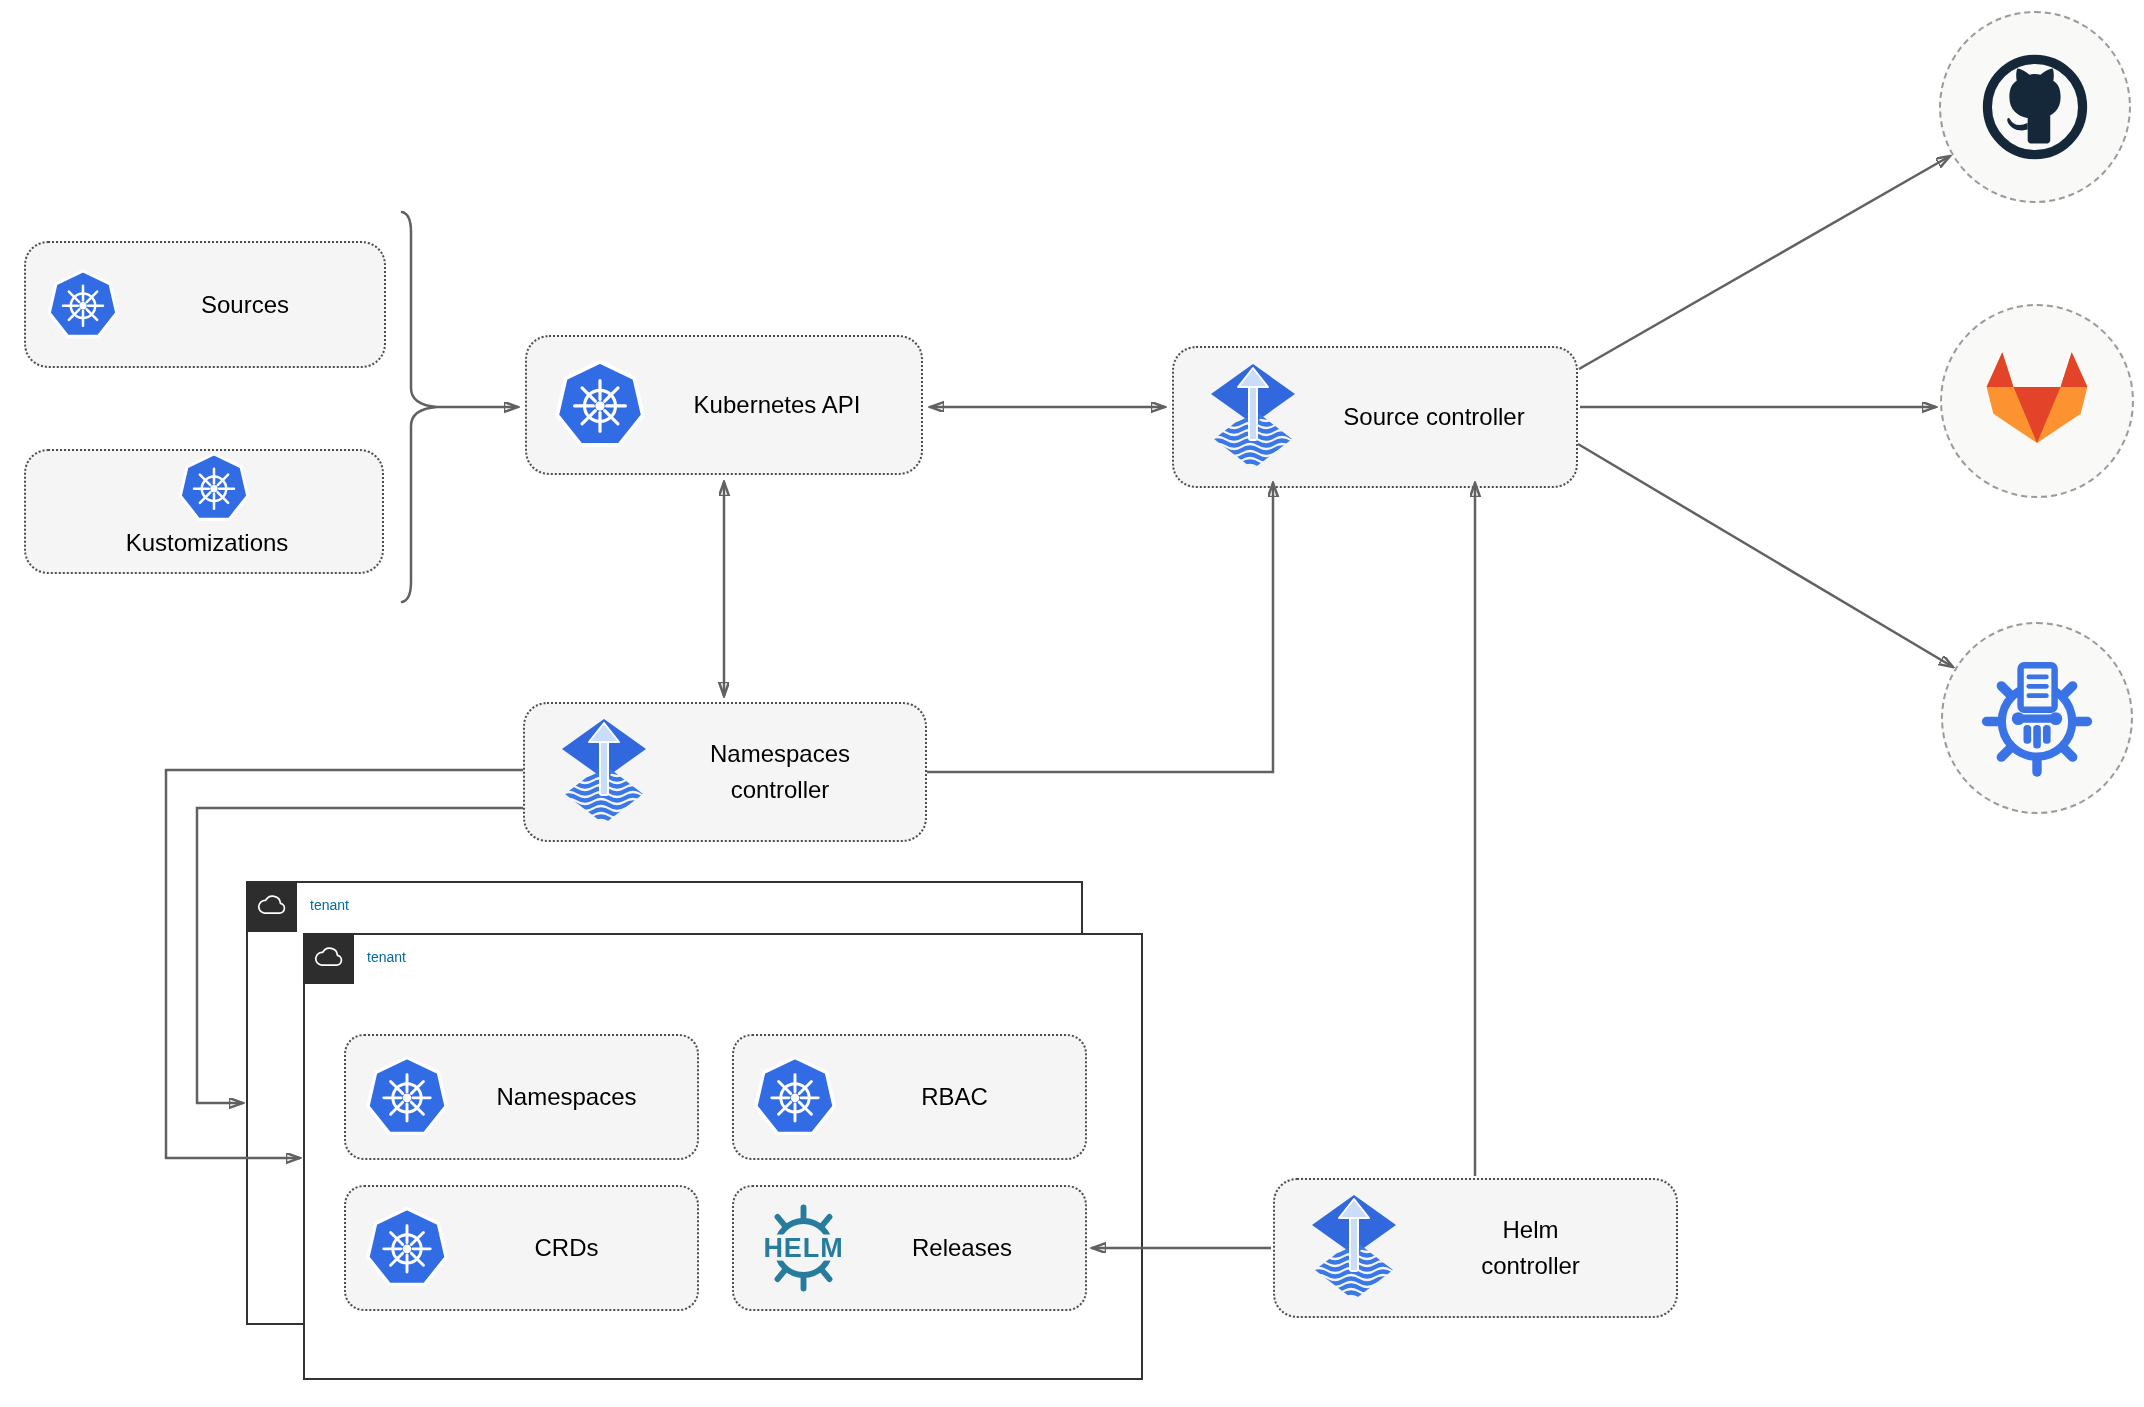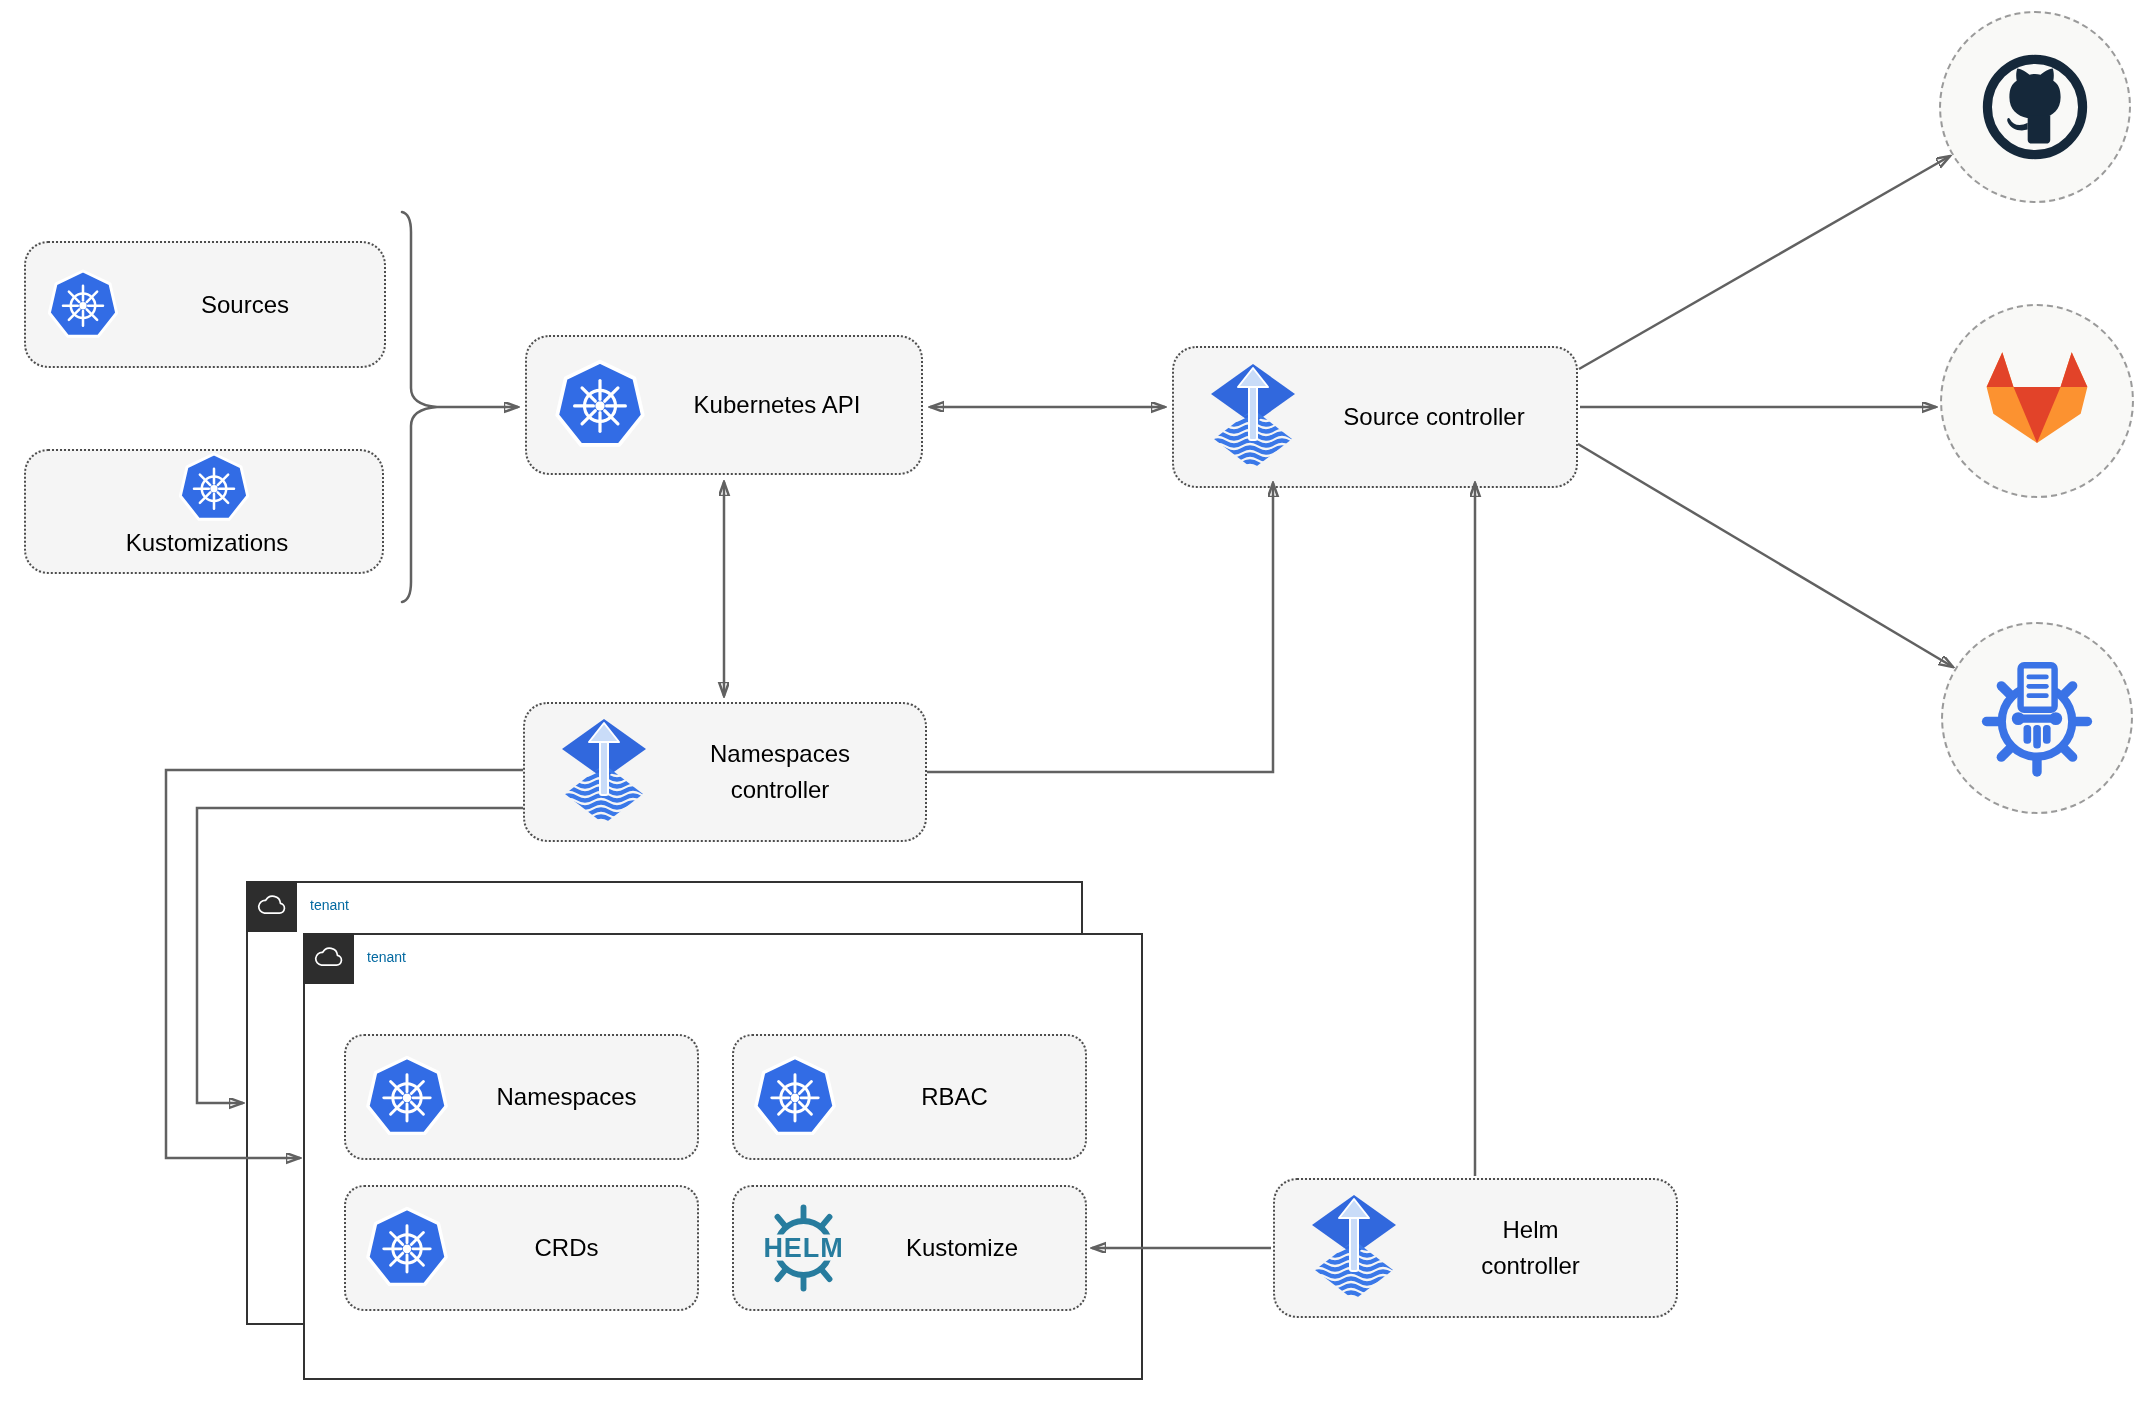--- a/index.html
+++ b/index.html
@@ -208,21 +208,21 @@
     <svg class="icon" width="86" height="86">
         <use href="#ic-k8s"></use>
       </svg>
     <div class="lbl">CRDs</div>
   </div>
 
   <div class="node" style="left:732px;top:1185px;width:355px;height:126px;padding-left:20px;border-radius:20px;">
     <svg class="icon" width="99" height="90">
         <use href="#ic-helm"></use>
       </svg>
-    <div class="lbl">Kustomize</div>
+    <div class="lbl">Releases</div>
   </div>
 
   <div class="provider" style="left:1939px;top:11px;">
     <svg class="icon" width="122" height="122">
         <use href="#ic-github"></use>
       </svg>
   </div>
   <div class="provider" style="left:1940px;top:304px;width:194px;height:194px;">
     <svg class="icon" width="112" height="103">
         <use href="#ic-gitlab"></use>

